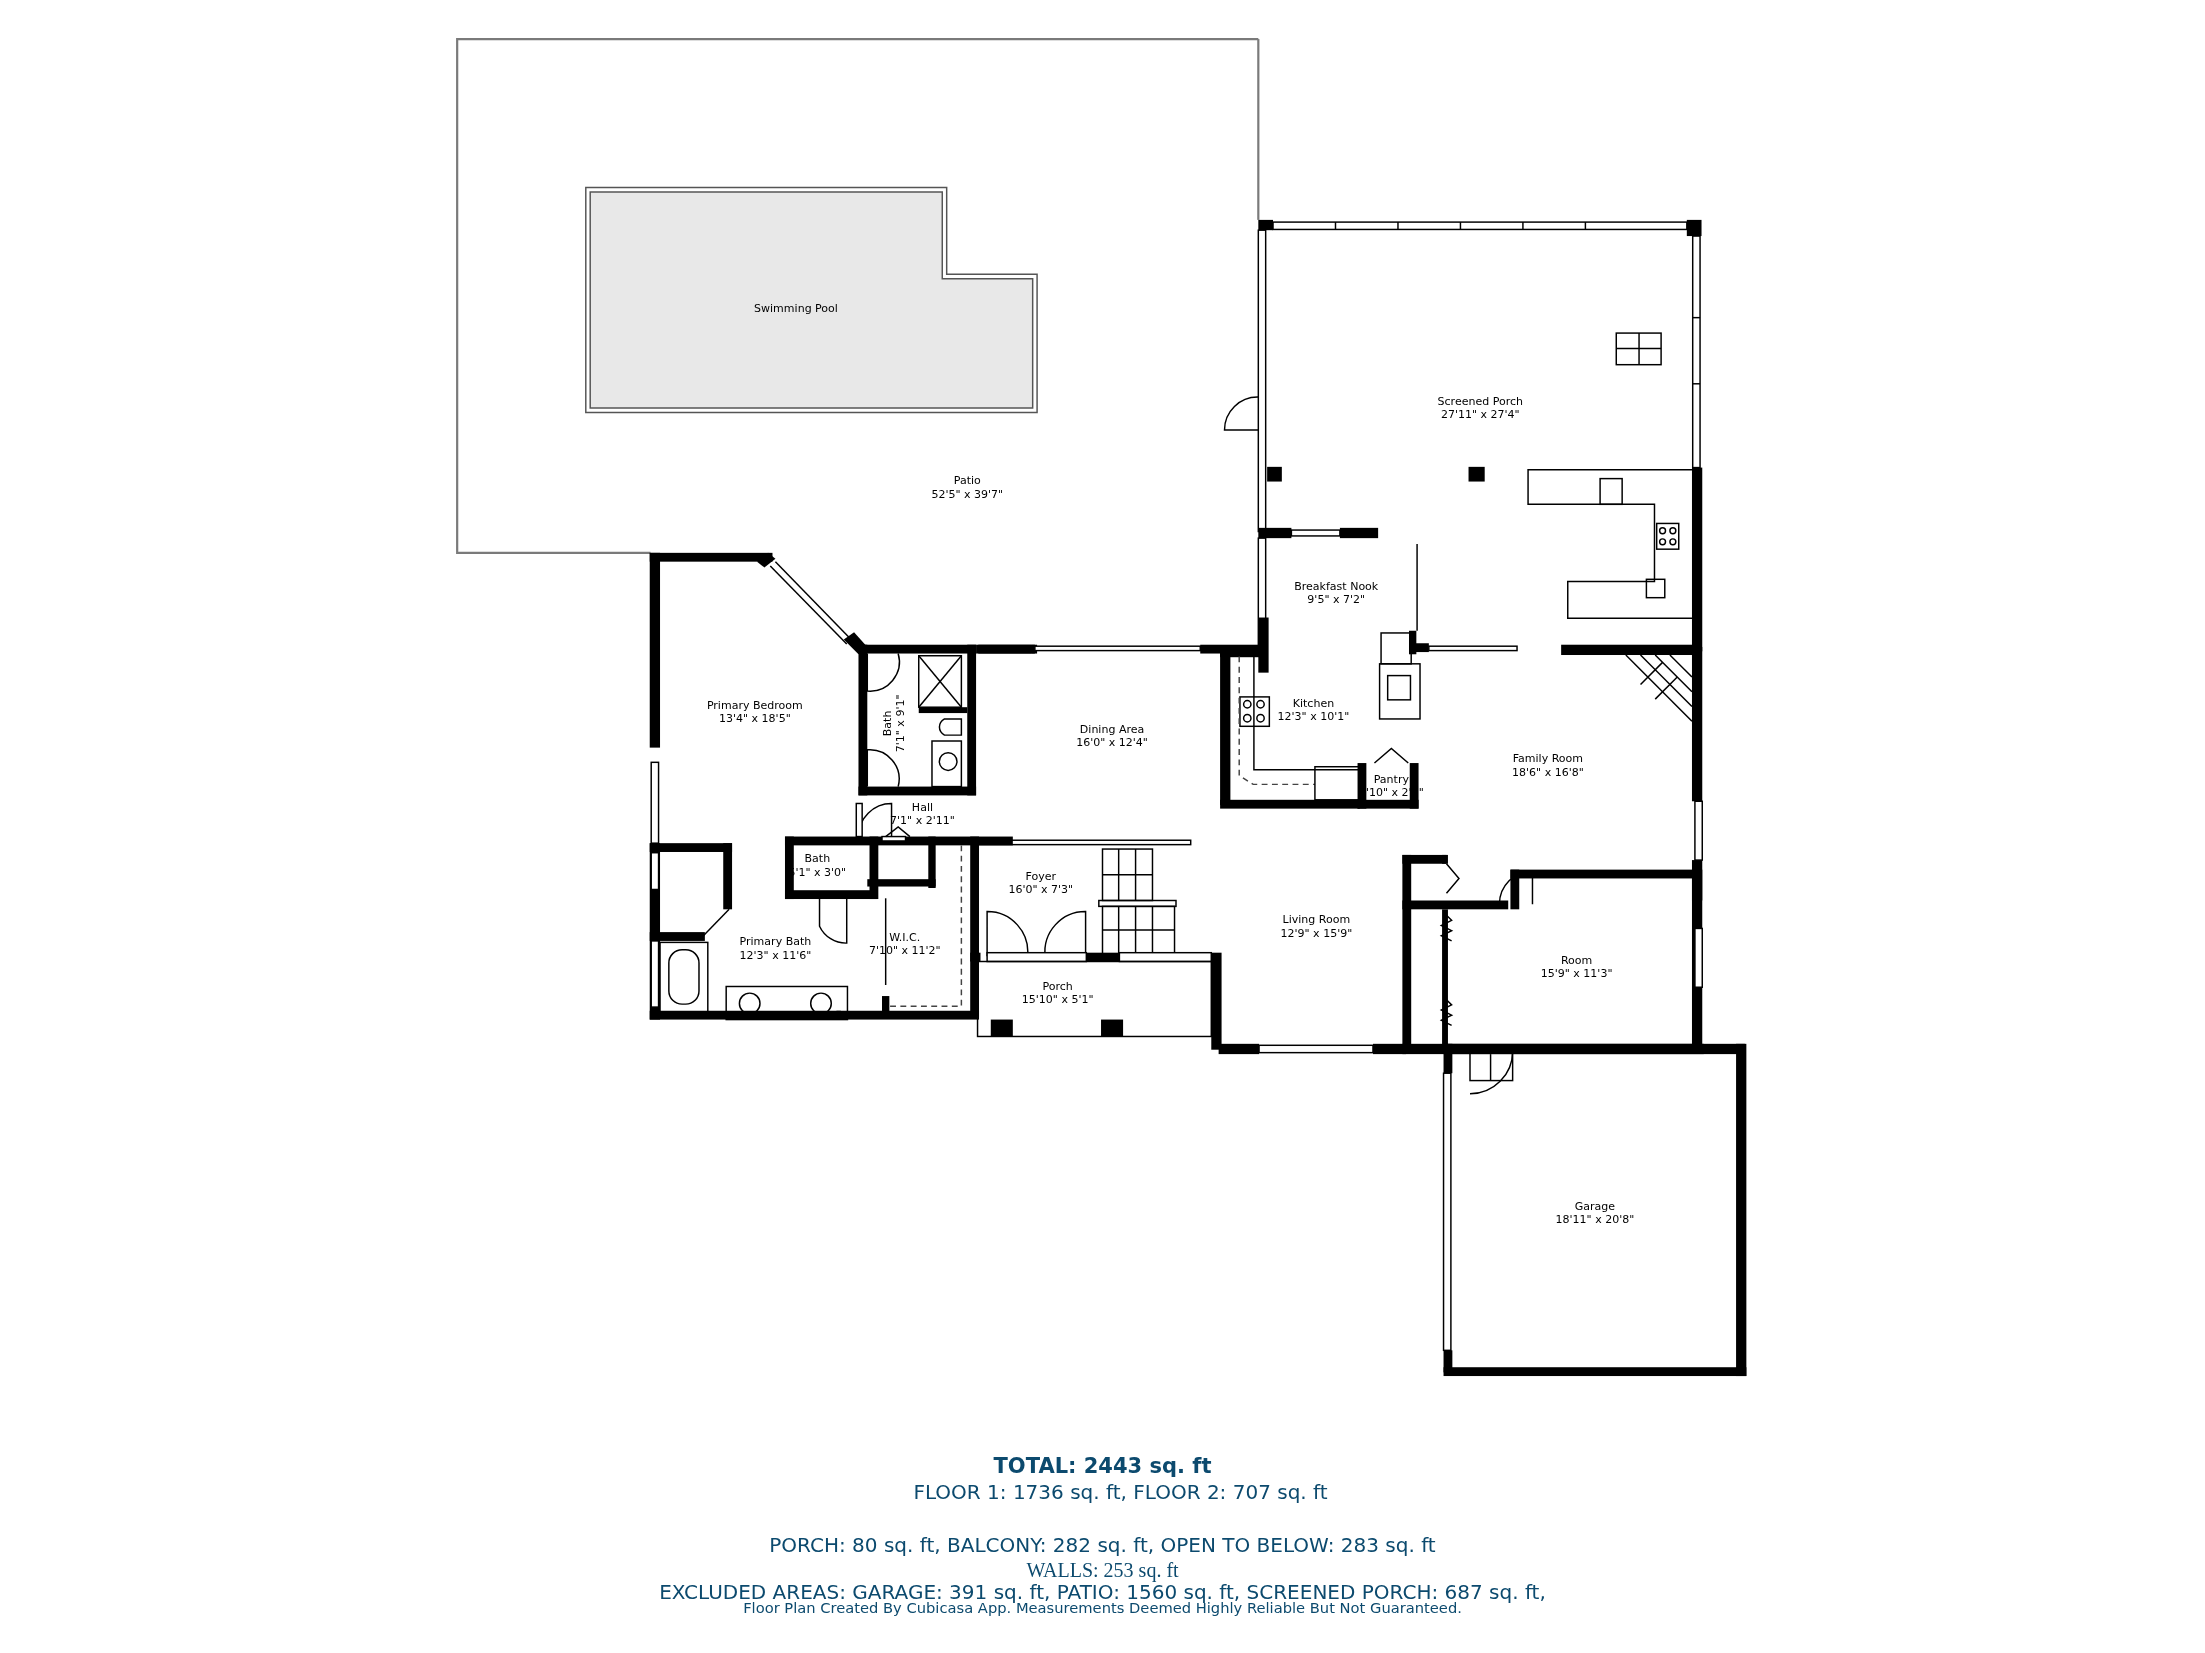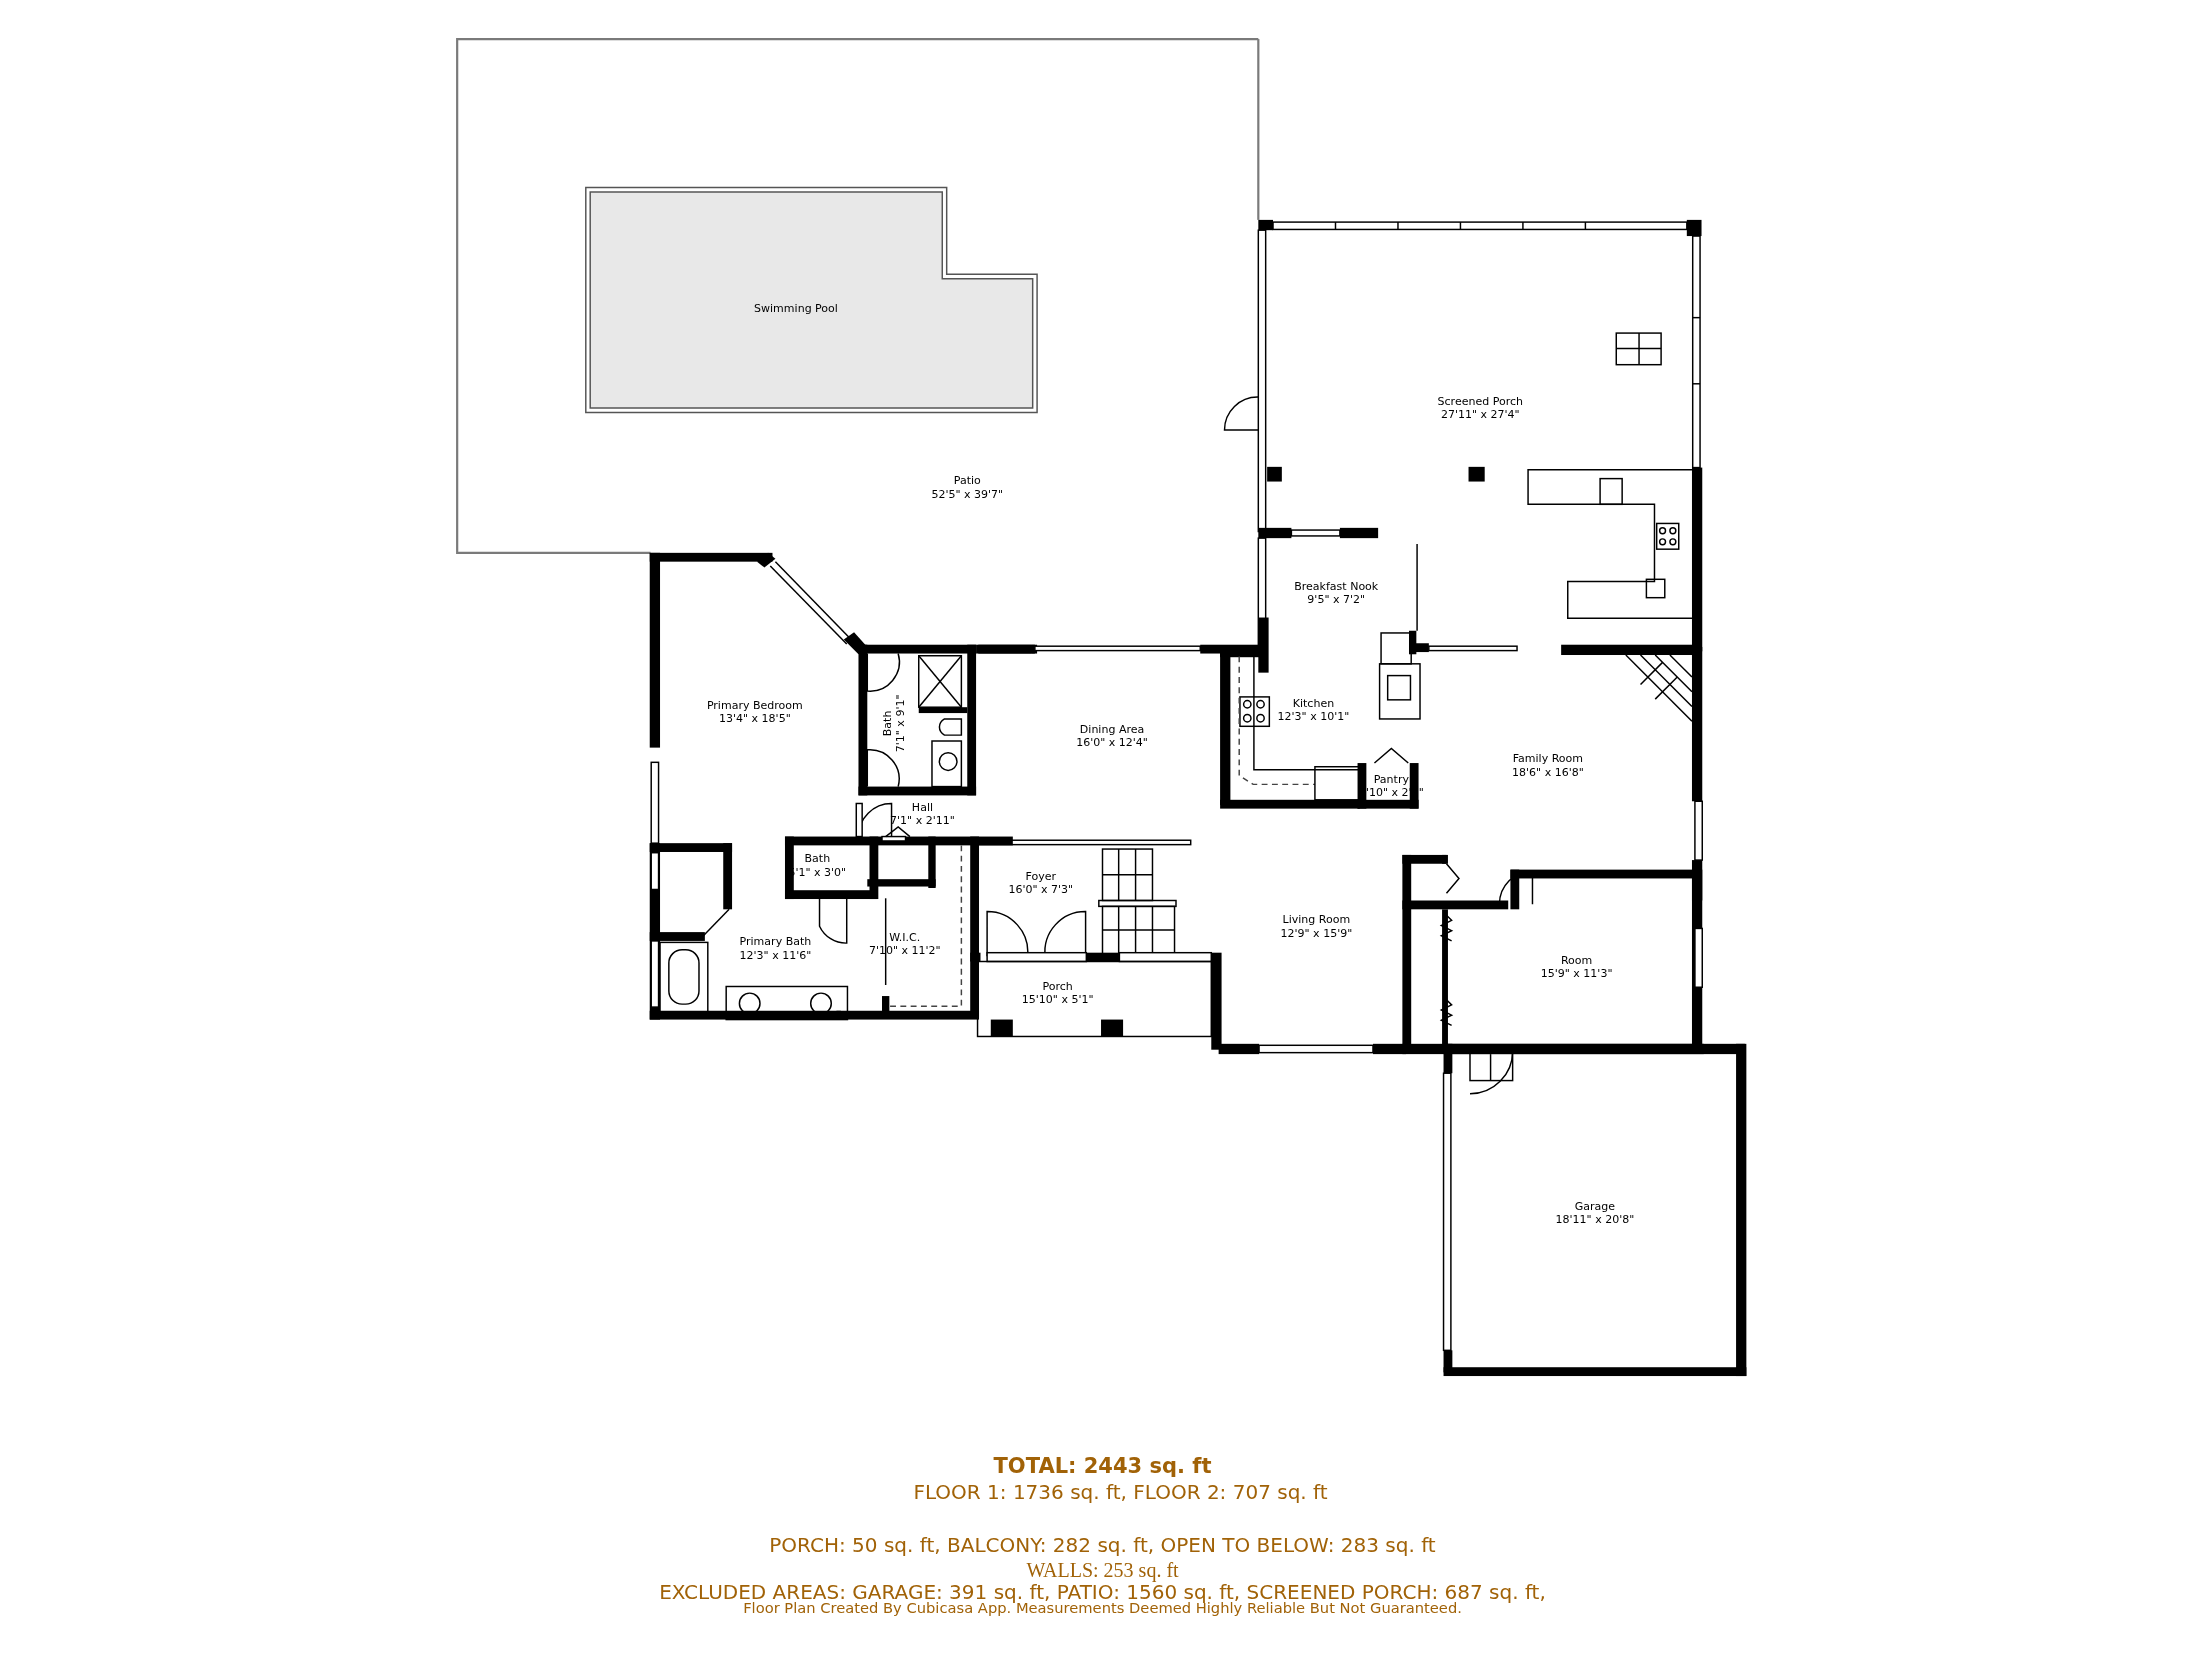--- a/index.html
+++ b/index.html
@@ -8,21 +8,21 @@
   #plan { position:absolute; left:0; top:0; width:2205px; height:1654px; }
   .wall { fill:#000; }
   .thin { fill:none; stroke:#000; stroke-width:2; }
   .thin-gray { fill:none; stroke:#7a7a7a; stroke-width:3; }
   .window { fill:#fff; stroke:#000; stroke-width:2; }
   .pool { fill:#e8e8e8; stroke:#555; stroke-width:2; }
   .pool-rim { fill:#fff; stroke:#555; stroke-width:2; }
   .dash { fill:none; stroke:#444; stroke-width:2; stroke-dasharray:8 6; }
   .lbl { font-family:"DejaVu Sans", sans-serif; font-size:15px; fill:#000; text-anchor:middle; }
   .summary { position:absolute; left:0; width:2205px; text-align:center;
-             font-family:"DejaVu Sans", sans-serif; color:#a16207; }
+             font-family:"DejaVu Sans", sans-serif; color:#0c4a6e; }
   .sum-total { top:1454px; font-size:21px; font-weight:bold; }
   .sum-line { font-size:20px; }
   .sum-l1 { top:1480px;margin-left:18px; }
   .sum-l2 { top:1580px; }
   .sum-l3 { top:1533px; }
   .sum-l4 { top:1559px;font-family:Liberation Serif, serif; }
   .sum-foot { top:1599px; font-size:14.7px; }
 </style>
 </head>
 <body>
@@ -302,16 +302,16 @@
     <text class="lbl" x="2145" y="1329">15'9" x 11'3"</text>
 
     <text class="lbl" x="2170" y="1646">Garage</text>
     <text class="lbl" x="2170" y="1664">18'11" x 20'8"</text>
   </g>
 </svg>
 
 <div class="summary sum-total">TOTAL: 2443 sq. ft</div>
 <div class="summary sum-line sum-l1">FLOOR 1: 1736 sq. ft, FLOOR 2: 707 sq. ft</div>
 <div class="summary sum-line sum-l2">EXCLUDED AREAS: GARAGE: 391 sq. ft, PATIO: 1560 sq. ft, SCREENED PORCH: 687 sq. ft,</div>
-<div class="summary sum-line sum-l3">PORCH: 50 sq. ft, BALCONY: 282 sq. ft, OPEN TO BELOW: 283 sq. ft</div>
+<div class="summary sum-line sum-l3">PORCH: 80 sq. ft, BALCONY: 282 sq. ft, OPEN TO BELOW: 283 sq. ft</div>
 <div class="summary sum-line sum-l4">WALLS: 253 sq. ft</div>
 <div class="summary sum-foot">Floor Plan Created By Cubicasa App. Measurements Deemed Highly Reliable But Not Guaranteed.</div>
 
 
 </body></html>

